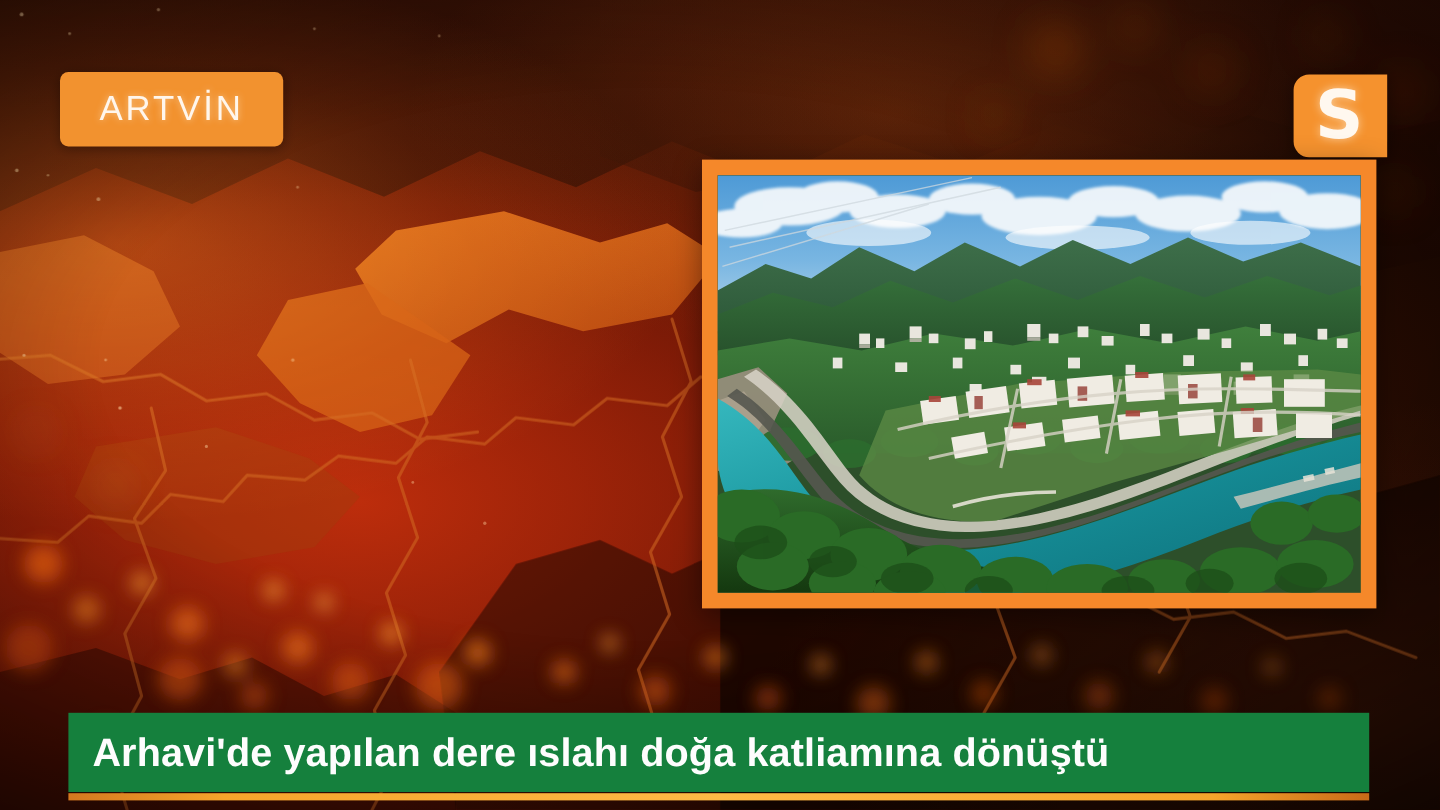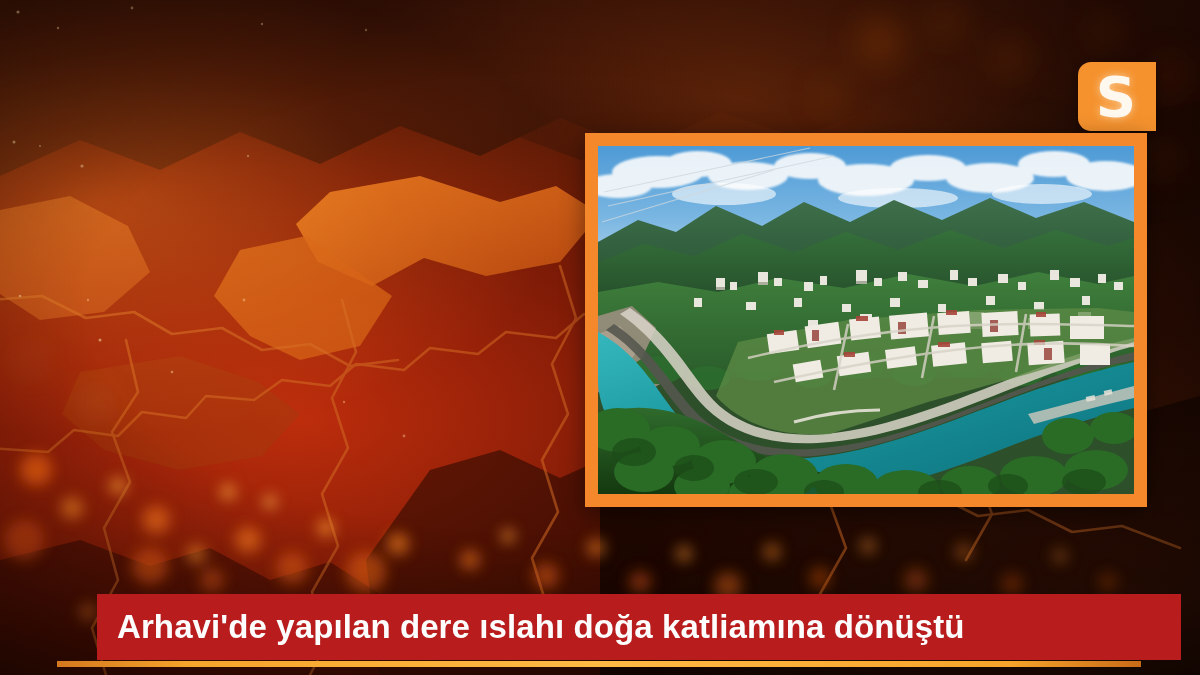--- a/index.html
+++ b/index.html
@@ -240,20 +240,23 @@
       <circle cx="100" cy="340" r="1.5" opacity=".55"></circle>
       <circle cx="172" cy="372" r="1.3" opacity=".45"></circle>
       <circle cx="344" cy="402" r="1.2" opacity=".4"></circle>
       <circle cx="404" cy="436" r="1.4" opacity=".4"></circle>
     </g>
   </svg>
 
   <div class="bg-warm"></div>
   <div class="bg-vignette"></div>
 
+  <div class="badge" style="background:#F2922F;">
+    <span class="badge-label" style="color: rgb(255, 246, 236);">ARTVİN</span>
+  </div>
 
   <div class="logo" style="background:#F5922E;">
     <span class="logo-letter" style="color: rgb(255, 248, 239);">S</span>
   </div>
 
   <div class="photo-card" style="background:#F5882A;">
     <div class="photo">
       <svg viewBox="0 0 536 348" preserveAspectRatio="none">
         <defs>
           <linearGradient id="sky" x1="0" y1="0" x2="0" y2="1">
@@ -476,18 +479,18 @@
 
         <g stroke="#cfd8de" stroke-width="1.2" fill="none" opacity=".75">
           <path d="M6,46 L212,2"></path>
           <path d="M10,60 L236,10"></path>
           <path d="M4,76 L176,24"></path>
         </g>
       </svg>
     </div>
   </div>
 
-  <div class="headline-bar" style="background: #b91c1c; margin-left: 40px;">
+  <div class="headline-bar" style="background: #15803d;">
     <span class="headline-text" style="color: rgb(253, 253, 253);">Arhavi'de yapılan dere ıslahı doğa katliamına dönüştü</span>
   </div>
   <div class="headline-rule" style="background:linear-gradient(90deg,#d4781f 0%,#f6a42b 12%,#ffb945 50%,#f6a42b 88%,#c96a18 100%);"></div>
 
 </div>
 
 </body></html>

